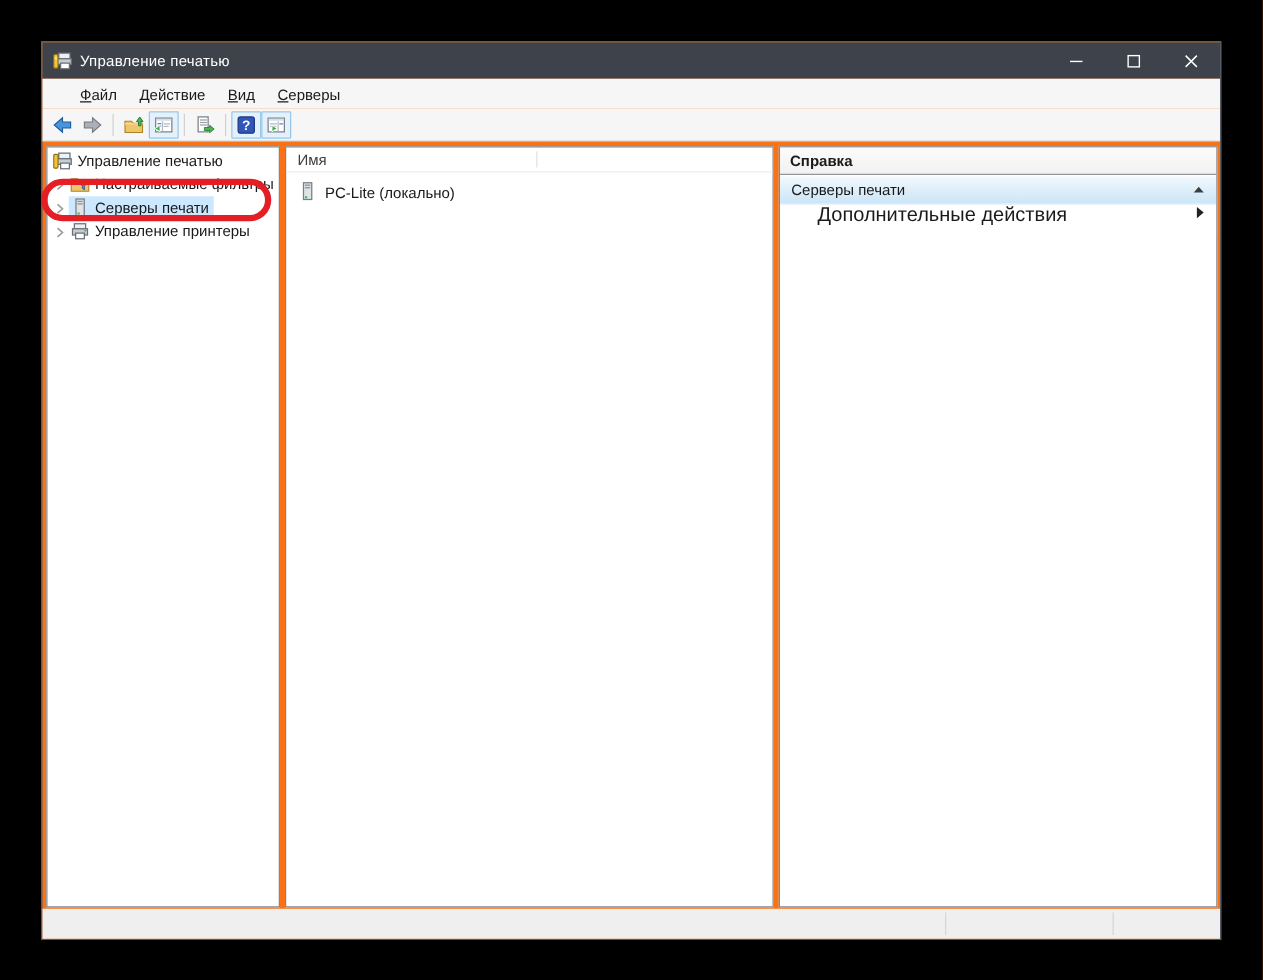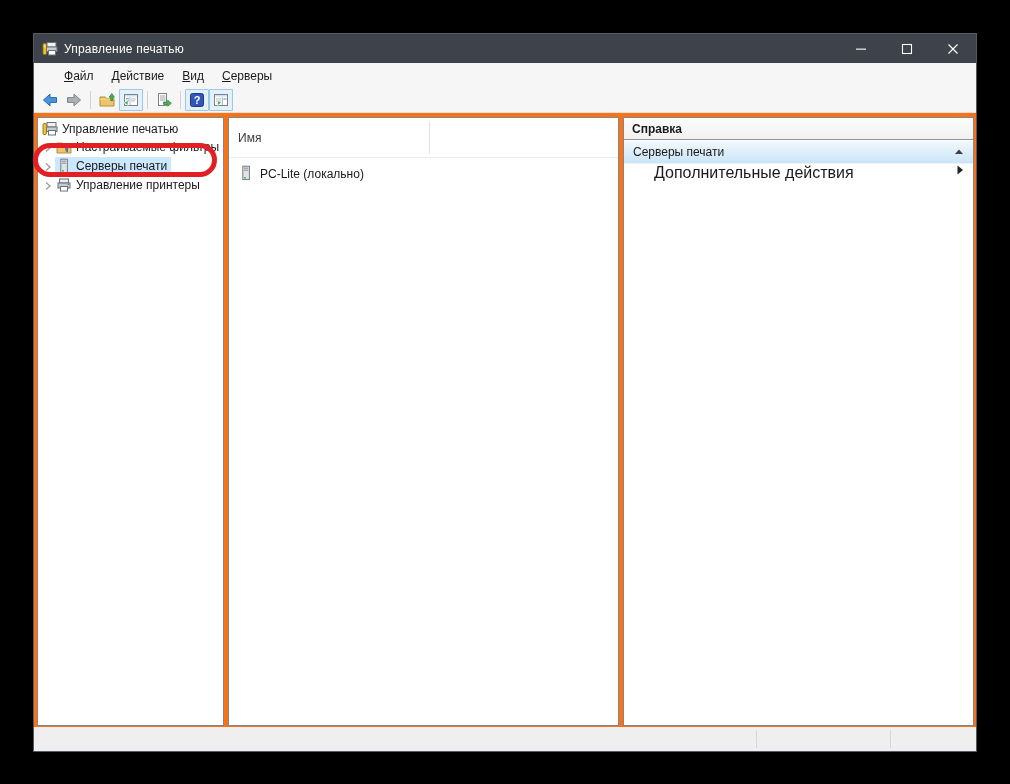--- a/index.html
+++ b/index.html
@@ -41,21 +41,21 @@
   .tree { padding-top:1px; }
   .tree-row { height:19px; display:flex; align-items:center; white-space:nowrap; }
   .tree-root { padding-left:4px; }
   .chev { width:15px; margin-left:2px; display:flex; justify-content:center; flex:none; }
   .ticon { width:16px; height:16px; flex:none; display:flex; align-items:center; justify-content:center; }
   .row-inner { display:flex; align-items:center; gap:4px; padding:1px 4px 2px 1px; }
   .row-inner.selected { background:#cce8ff; }
   .tlabel { font-size:12px; }
 
   
-  .list-header { height:40px; display:flex; align-items:center; padding-left:9px;
+  .list-header { height:20px; display:flex; align-items:center; padding-left:9px;
                  font-size:12px; color:#3c3c3c; position:relative; border-bottom:1px solid #ededed; }
   .col-sep { position:absolute; left:200px; top:3px; bottom:3px; width:1px; background:#e2e2e2; }
   .list-row { height:19px; margin-top:4px; display:flex; align-items:flex-end; padding-left:9px; gap:6px; }
 
   
   .act-header { height:22px; background:linear-gradient(#fcfcfc,#f1f1f1);
                 border-bottom:1px solid #909398; display:flex; align-items:center;
                 padding-left:8px; font-weight:bold; font-size:12px; }
   .act-group { height:24px; background:linear-gradient(#f2f8fd,#cbe5f7);
                border-top:1px solid #fff; border-bottom:1px solid #e9f2fa;

